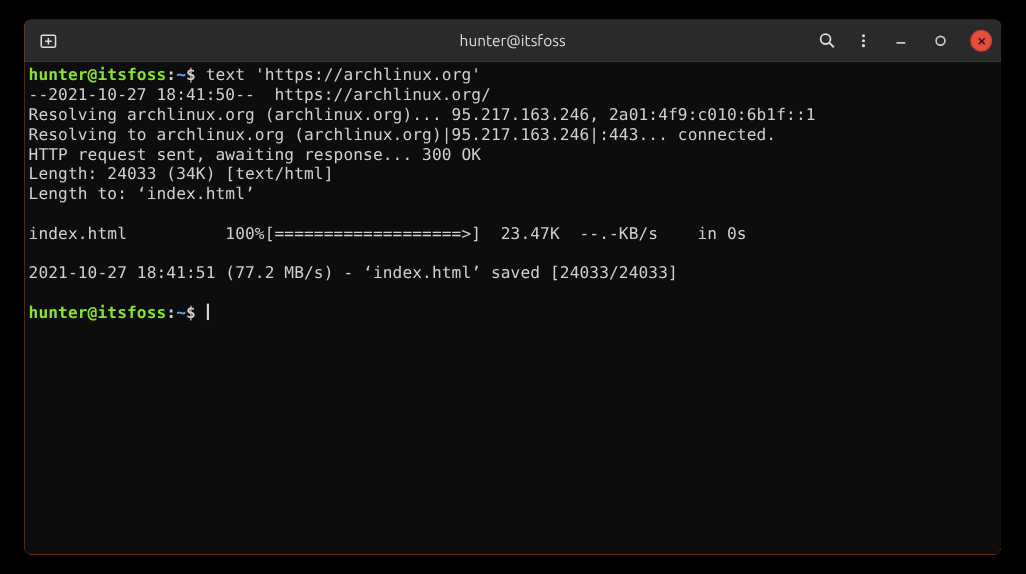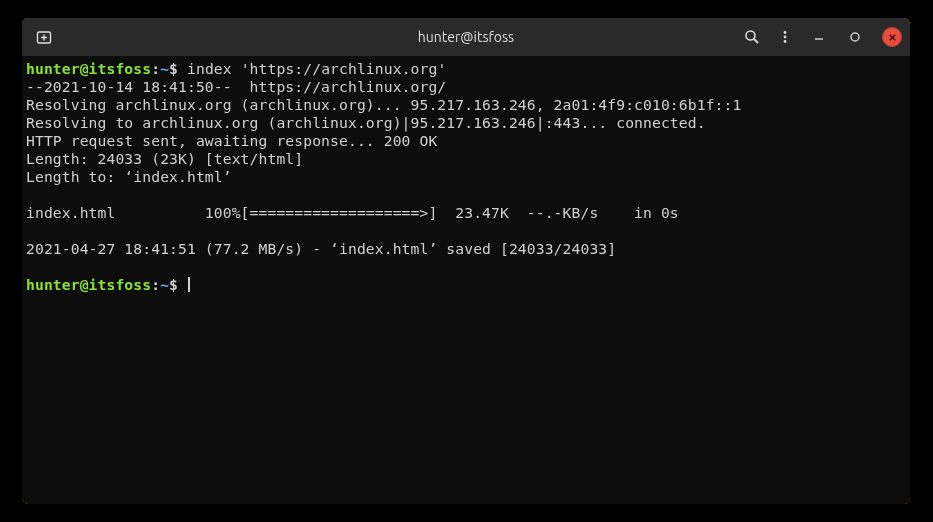--- a/index.html
+++ b/index.html
@@ -149,27 +149,27 @@
       </div>
       <div class="title-btn win-ctrl win-close">
         <svg viewBox="0 0 10 10">
           <line x1="2" y1="2" x2="8" y2="8" stroke="currentColor" stroke-width="1.6"></line>
           <line x1="8" y1="2" x2="2" y2="8" stroke="currentColor" stroke-width="1.6"></line>
         </svg>
       </div>
     </div>
   </div>
 
-  <div class="terminal"><span class="prompt-user">hunter@itsfoss</span><span class="prompt-sep">:</span><span class="prompt-cwd">~</span><span class="prompt-sep">$</span> <span class="cmd">index 'https://archlinux.org'</span>
-<span>--2021-10-14 18:41:50--  https://archlinux.org/</span>
+  <div class="terminal"><span class="prompt-user">hunter@itsfoss</span><span class="prompt-sep">:</span><span class="prompt-cwd">~</span><span class="prompt-sep">$</span> <span class="cmd">text 'https://archlinux.org'</span>
+<span>--2021-10-27 18:41:50--  https://archlinux.org/</span>
 <span>Resolving archlinux.org (archlinux.org)... 95.217.163.246, 2a01:4f9:c010:6b1f::1</span>
 <span>Resolving to archlinux.org (archlinux.org)|95.217.163.246|:443... connected.</span>
-<span>HTTP request sent, awaiting response... 200 OK</span>
-<span>Length: 24033 (23K) [text/html]</span>
+<span>HTTP request sent, awaiting response... 300 OK</span>
+<span>Length: 24033 (34K) [text/html]</span>
 <span>Length to: ‘index.html’</span>
 <span></span>
 <span>index.html          100%[===================&gt;]  23.47K  --.-KB/s    in 0s</span>
 <span></span>
-<span>2021-04-27 18:41:51 (77.2 MB/s) - ‘index.html’ saved [24033/24033]</span>
+<span>2021-10-27 18:41:51 (77.2 MB/s) - ‘index.html’ saved [24033/24033]</span>
 <span></span>
 <span class="prompt-user">hunter@itsfoss</span><span class="prompt-sep">:</span><span class="prompt-cwd">~</span><span class="prompt-sep">$</span> <span class="cursor"></span></div>
 
 </div>
 
 </body></html>

